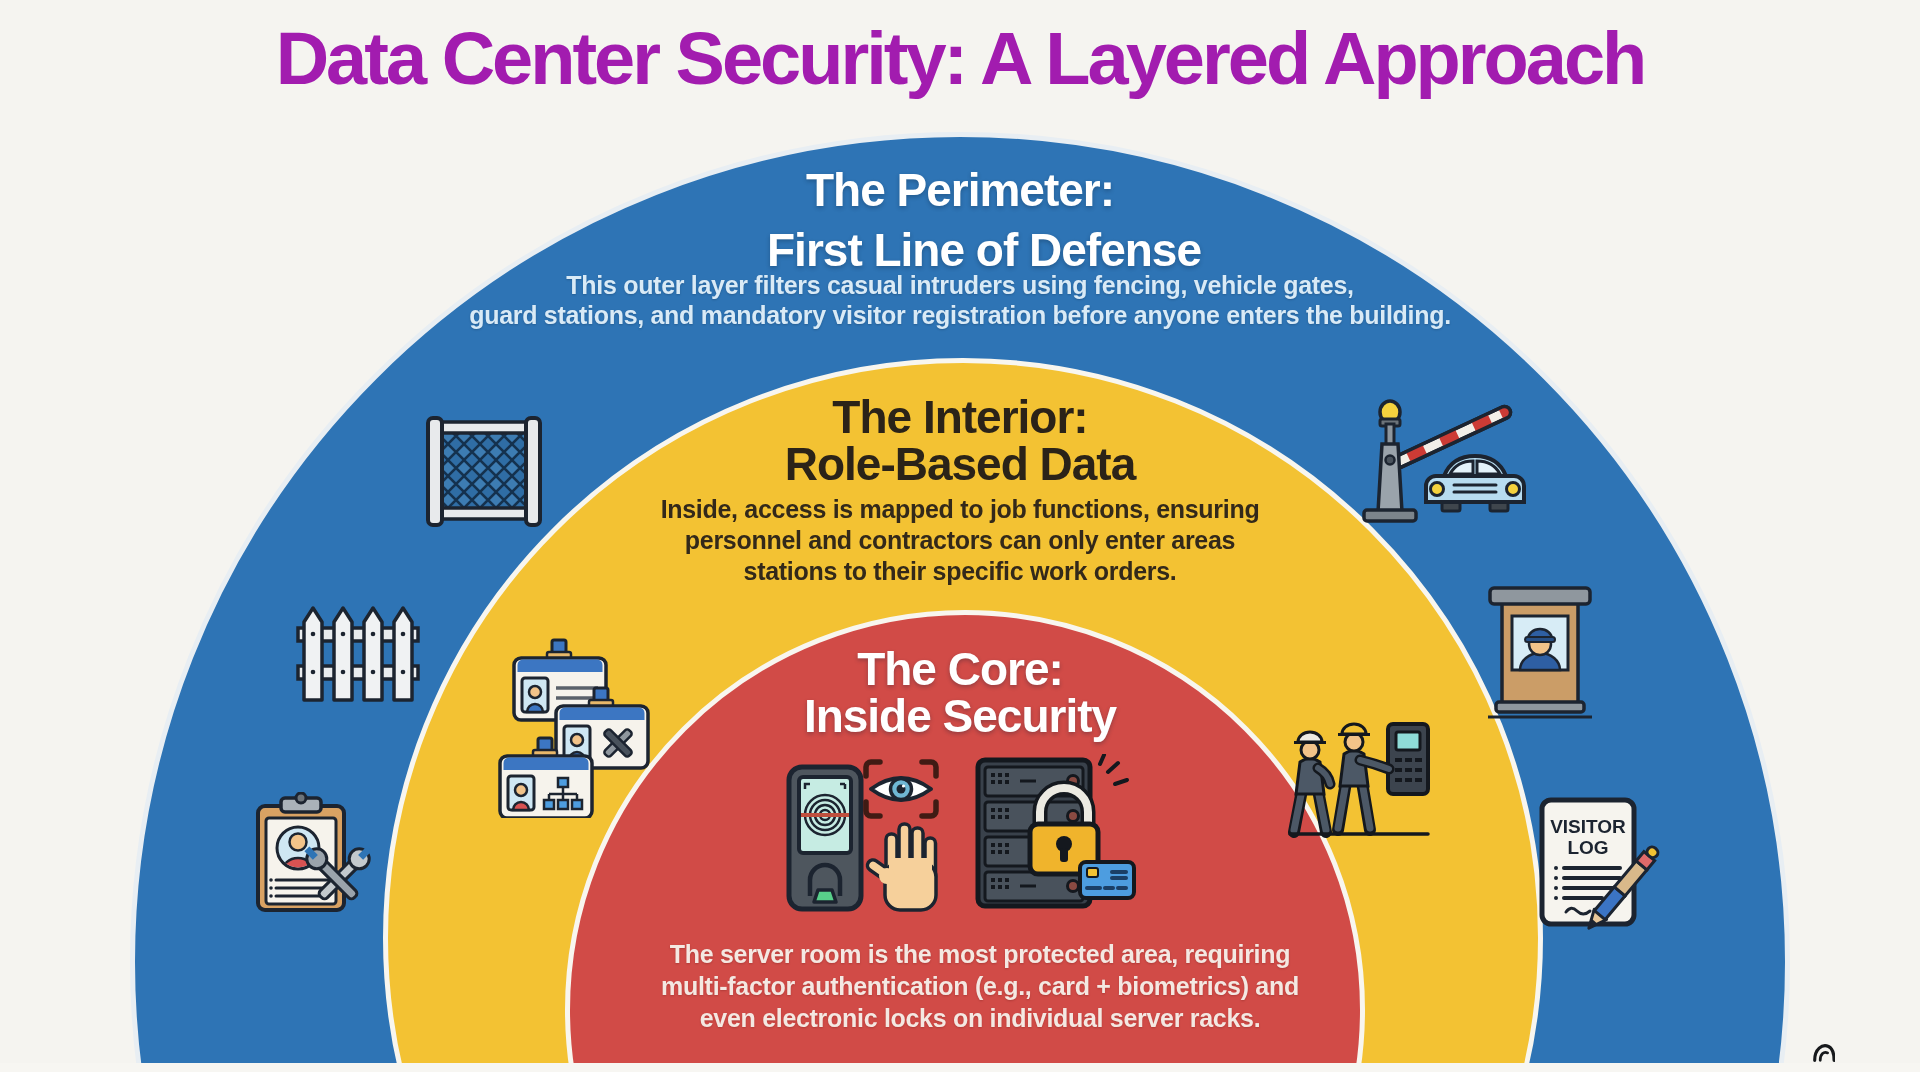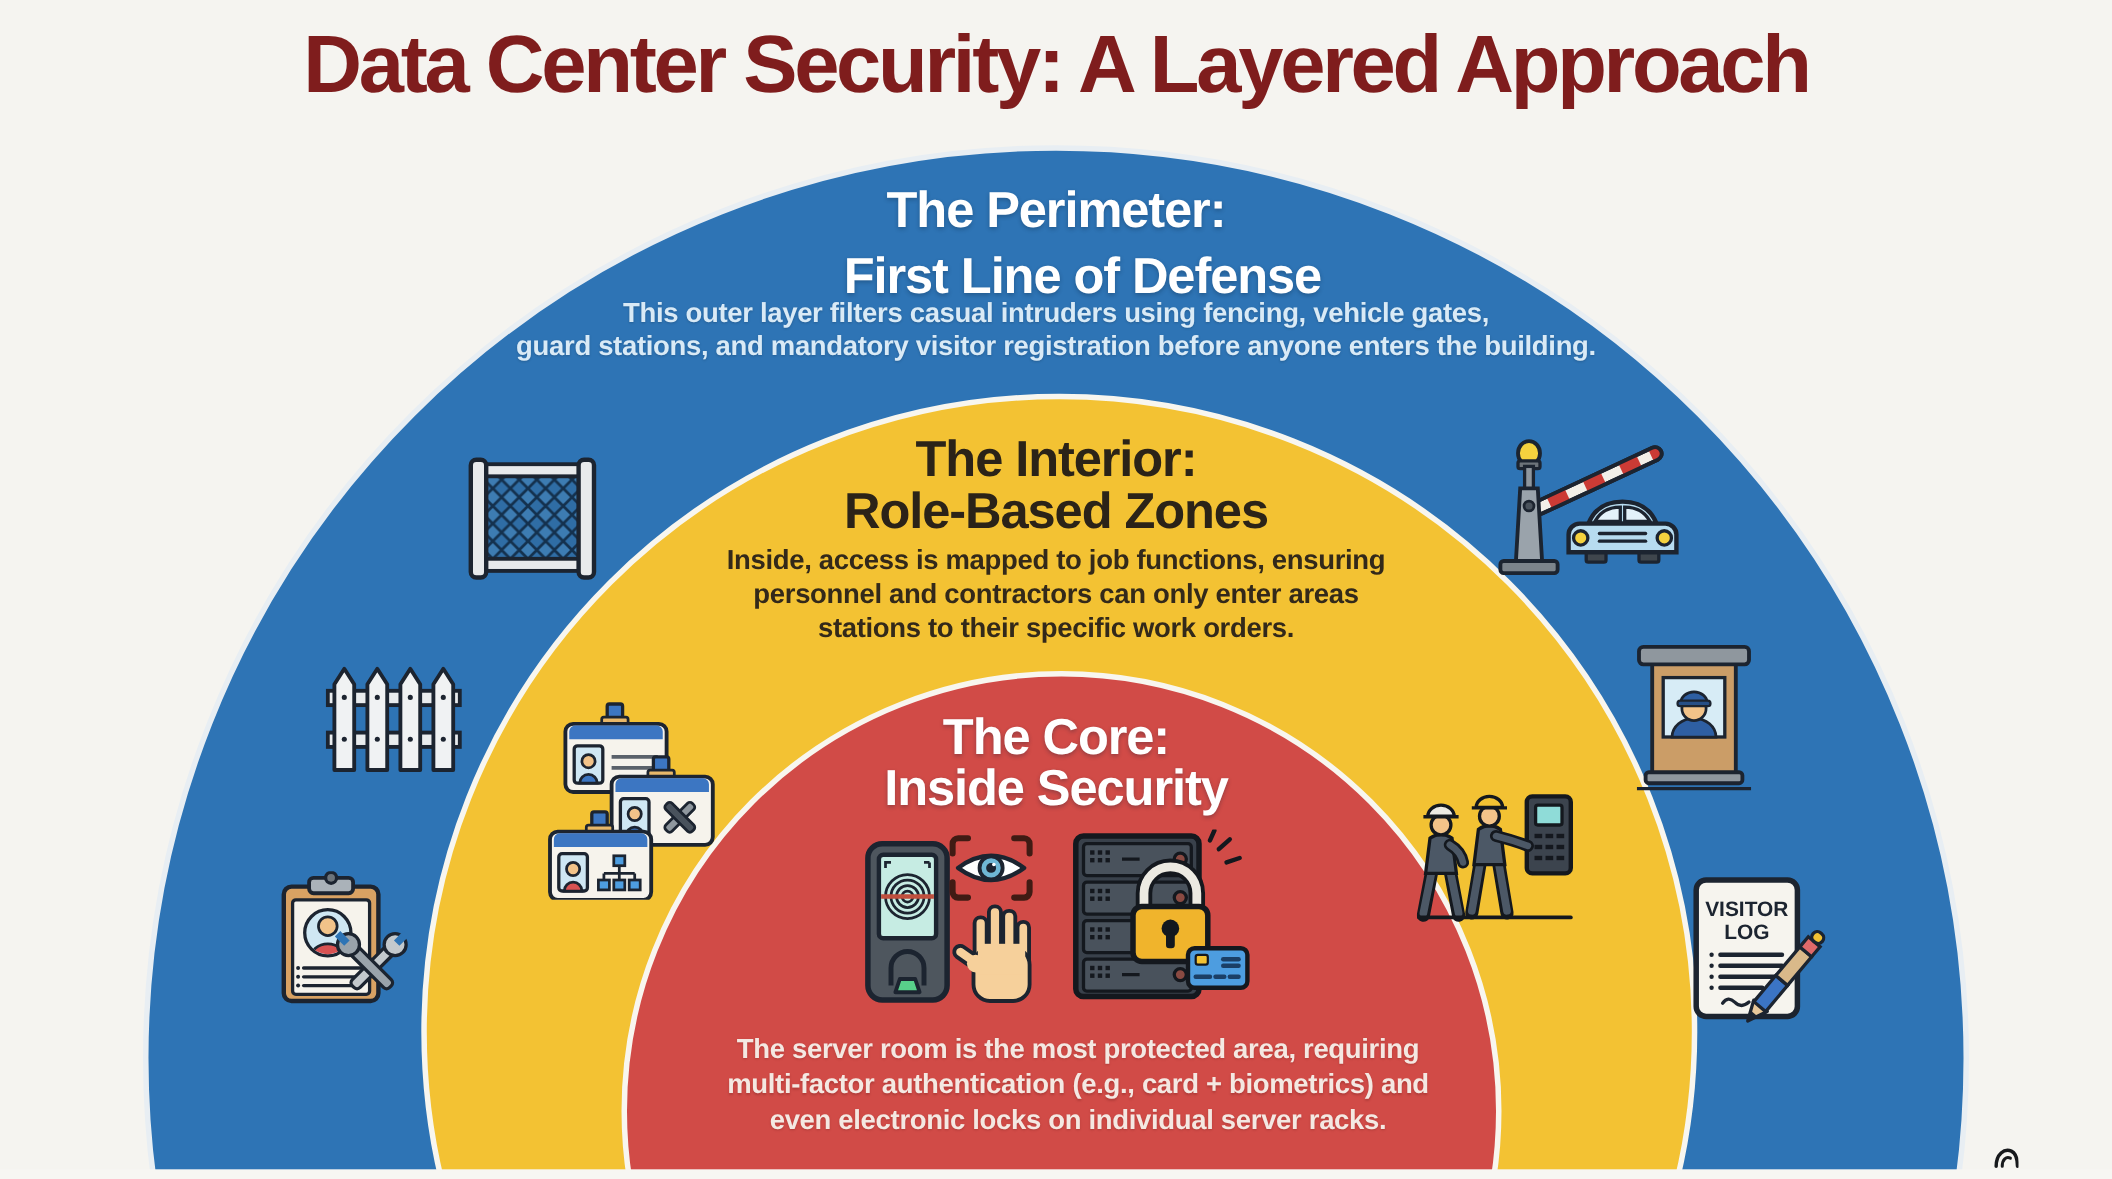--- a/index.html
+++ b/index.html
@@ -3,21 +3,21 @@
 <meta charset="utf-8">
 <style>
   html,body{margin:0;padding:0;}
   body{font-family:"Liberation Sans",sans-serif;background:#e9e8e4;}
   #canvas{position:relative;width:1920px;height:1072px;background:#f5f4f0;overflow:hidden;margin:0 auto;}
   .dome{position:absolute;border-radius:50%;box-sizing:border-box;}
   #dome-perimeter{left:130px;top:132px;width:1660px;height:1660px;background:#2e74b5;border:5px solid #e8eef3;}
   #dome-interior{left:383px;top:358px;width:1160px;height:1160px;background:#f3c233;border:5px solid #f8f6ef;}
   #dome-core{left:565px;top:610px;width:800px;height:800px;background:#d14b47;border:5px solid #f8f6ef;}
   .txt{position:absolute;left:0;width:100%;text-align:center;}
-  #title{top:16px;font-size:74px;font-weight:700;letter-spacing:-3px;color:#7f1d1d;}
+  #title{top:16px;font-size:74px;font-weight:700;letter-spacing:-3px;color:#a21caf;}
   .layer-h{font-weight:700;font-size:46px;letter-spacing:-1px;}
   .h-white{color:#ffffff;text-shadow:0 2px 4px rgba(10,30,50,.30);}
   .h-dark{color:#2b2318;}
   .layer-b{font-weight:700;font-size:25px;letter-spacing:-0.3px;}
   .b-blue{color:#d9eaf6;line-height:30px;text-shadow:0 1px 2px rgba(10,30,50,.25);}
   .b-dark{color:#33291a;line-height:31px;}
   .b-red{color:#f4e8e2;line-height:32px;text-shadow:0 1px 2px rgba(80,15,15,.25);padding-left:20px;}
   #per-h1{top:163px;} #per-h2{top:223px;margin-left:24px;} #per-body{top:270px;}
   #int-h1{top:390px;} #int-h2{top:437px;} #int-body{top:494px;}
   #core-h1{top:642px;} #core-h2{top:689px;} #core-body{top:938px;}
@@ -41,21 +41,21 @@
   <div class="txt" id="title">Data Center Security: A Layered Approach</div>
 
   <div class="txt layer-h h-white" id="per-h1">The Perimeter:</div>
   <div class="txt layer-h h-white" id="per-h2">First Line of Defense</div>
   <div class="txt layer-h h-dark" id="int-h1">The Interior:</div>
 
   <div class="txt layer-b b-blue" id="per-body">
     <div>This outer layer filters casual intruders using fencing, vehicle gates,</div>
     <div>guard stations, and mandatory visitor registration before anyone enters the building.</div>
   </div>
-  <div class="txt layer-h h-dark" id="int-h2">Role-Based Zones</div>
+  <div class="txt layer-h h-dark" id="int-h2">Role-Based Data</div>
   <div class="txt layer-b b-dark" id="int-body">
     <div>Inside, access is mapped to job functions, ensuring</div>
     <div>personnel and contractors can only enter areas</div>
     <div>stations to their specific work orders.</div>
   </div>
 
   <div class="txt layer-h h-white" id="core-h1">The Core:</div>
   <div class="txt layer-h h-white" id="core-h2">Inside Security</div>
   <div class="txt layer-b b-red" id="core-body">
     <div>The server room is the most protected area, requiring</div>

